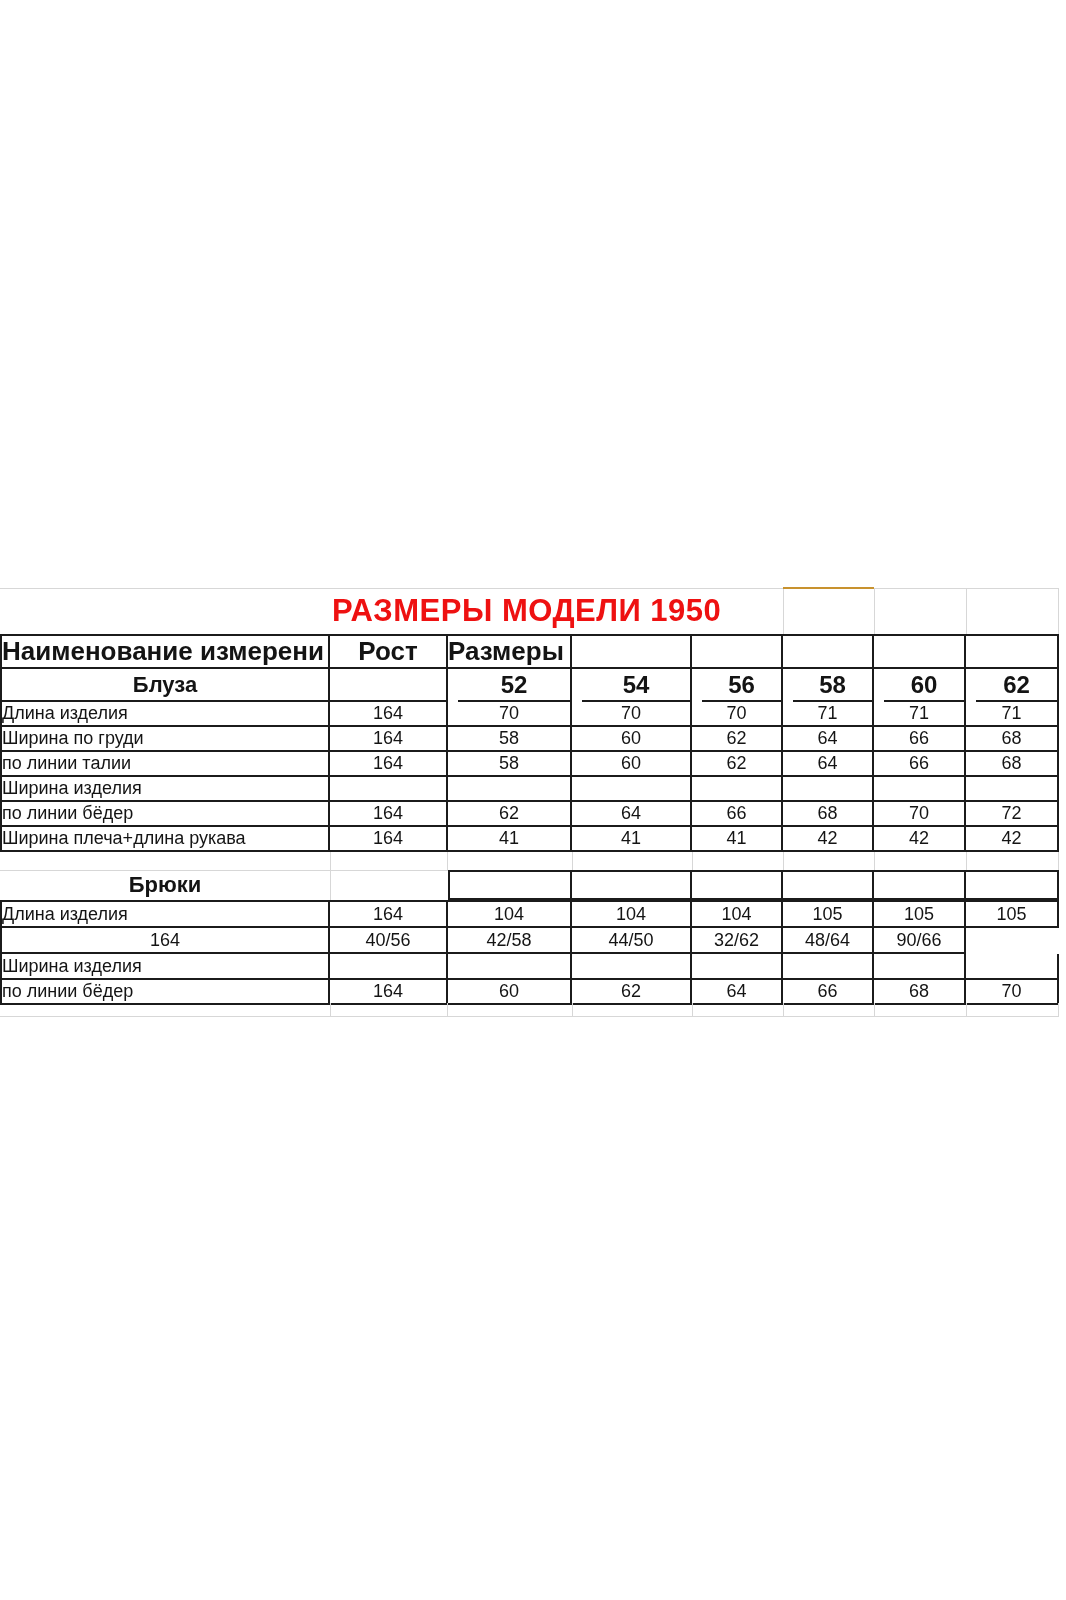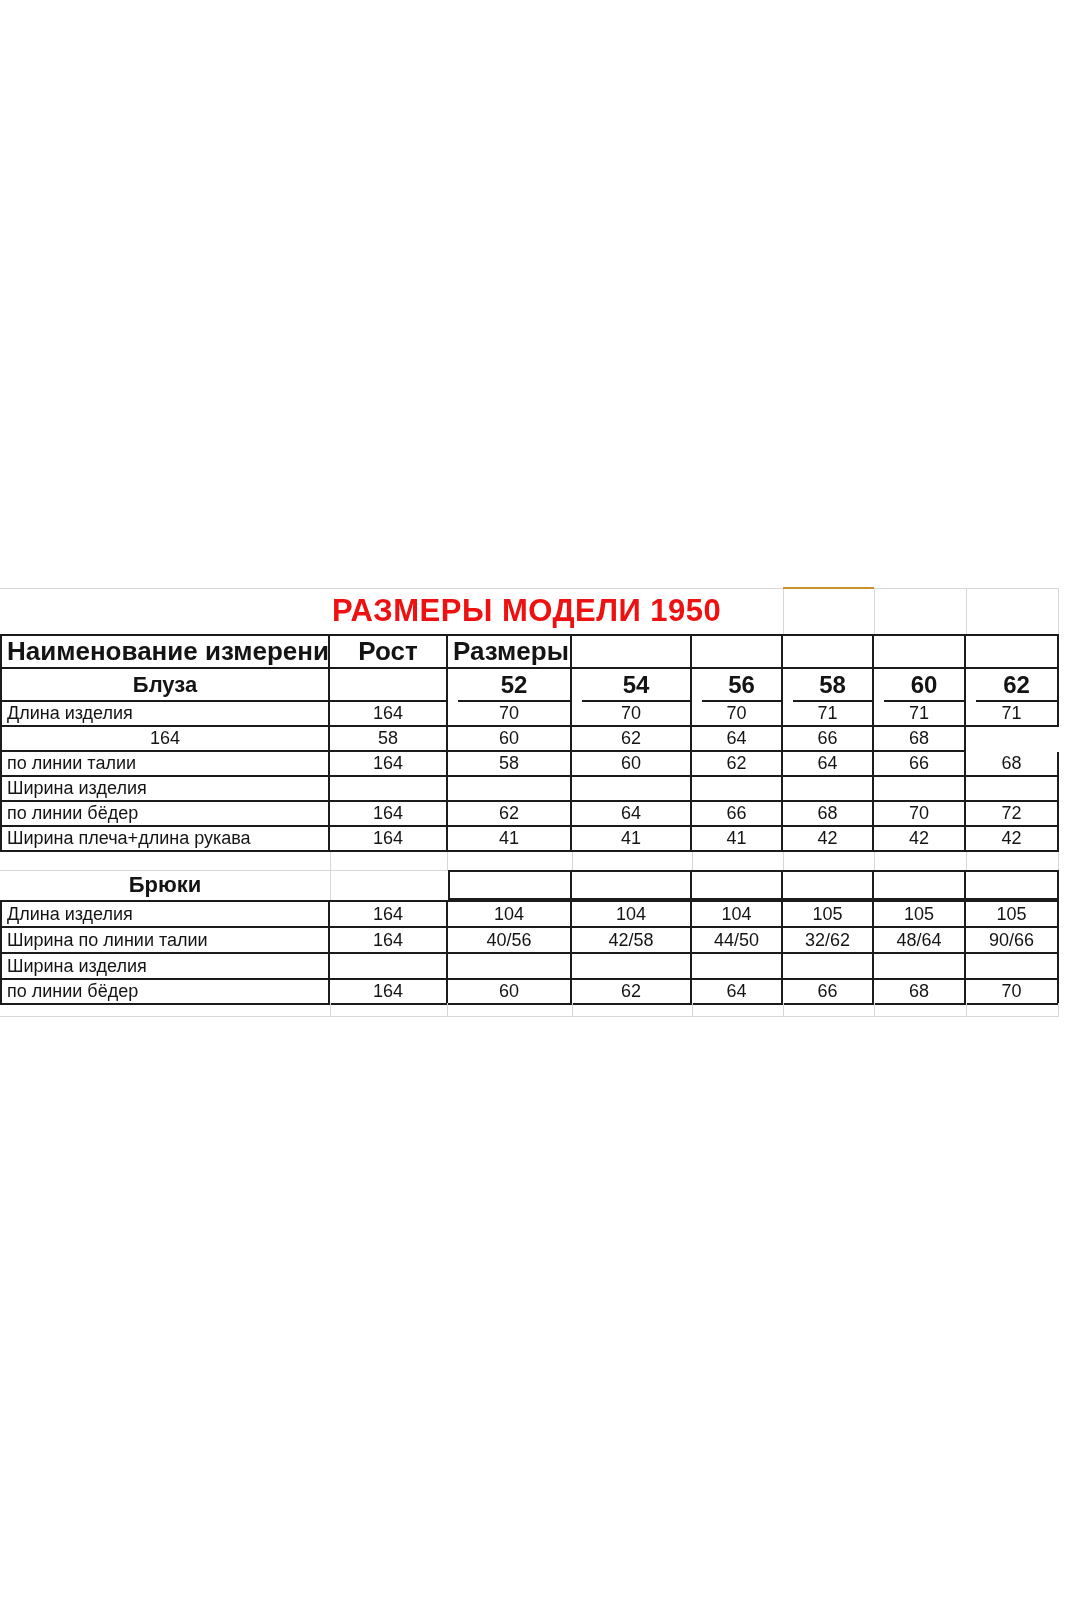--- a/index.html
+++ b/index.html
@@ -35,21 +35,21 @@
   }
   .tr { display: grid; grid-template-columns: 328px 118px 124px 120px 91px 91px 92px 93px; }
   .h33 { height: 33px; }
   .h26 { height: 26px; }
   .h25 { height: 25px; }
   .td {
     border-right: 2px solid #1b1b1b; border-bottom: 2px solid #1b1b1b;
     overflow: hidden; white-space: nowrap;
     display: flex; align-items: center; justify-content: center;
   }
-  .lbl { justify-content: flex-start; padding-left: 5px; }
+  .lbl { justify-content: flex-start; }
   .hdr { font-weight: bold; font-size: 26px; }
   .sec { font-weight: bold; font-size: 22px; text-align: center; }
   .size { font-weight: bold; font-size: 24px; margin-left: 10px; }
   .val { font-size: 18px; }
 
   
   .sec-row { position: absolute; left: 0; top: 870px; width: 1059px; height: 30px; }
   .sec-label {
     position: absolute; left: 0; top: 0; width: 330px; height: 30px;
     display: flex; align-items: center; justify-content: center;
@@ -105,20 +105,21 @@
       <div class="td lbl val">Длина изделия</div>
       <div class="td val">164</div>
       <div class="td val">70</div>
       <div class="td val">70</div>
       <div class="td val">70</div>
       <div class="td val">71</div>
       <div class="td val">71</div>
       <div class="td val">71</div>
     </div>
     <div class="tr h25">
+      <div class="td lbl val">Ширина по груди</div>
       <div class="td val">164</div>
       <div class="td val">58</div>
       <div class="td val">60</div>
       <div class="td val">62</div>
       <div class="td val">64</div>
       <div class="td val">66</div>
       <div class="td val">68</div>
     </div>
     <div class="tr h25">
       <div class="td lbl val">по линии талии</div>
@@ -190,21 +191,20 @@
       <div class="td lbl val">Длина изделия</div>
       <div class="td val">164</div>
       <div class="td val">104</div>
       <div class="td val">104</div>
       <div class="td val">104</div>
       <div class="td val">105</div>
       <div class="td val">105</div>
       <div class="td val">105</div>
     </div>
     <div class="tr h26">
-      <div class="td lbl val">Ширина по линии талии</div>
       <div class="td val">164</div>
       <div class="td val">40/56</div>
       <div class="td val">42/58</div>
       <div class="td val">44/50</div>
       <div class="td val">32/62</div>
       <div class="td val">48/64</div>
       <div class="td val">90/66</div>
     </div>
     <div class="tr h26">
       <div class="td lbl val">Ширина изделия</div>

